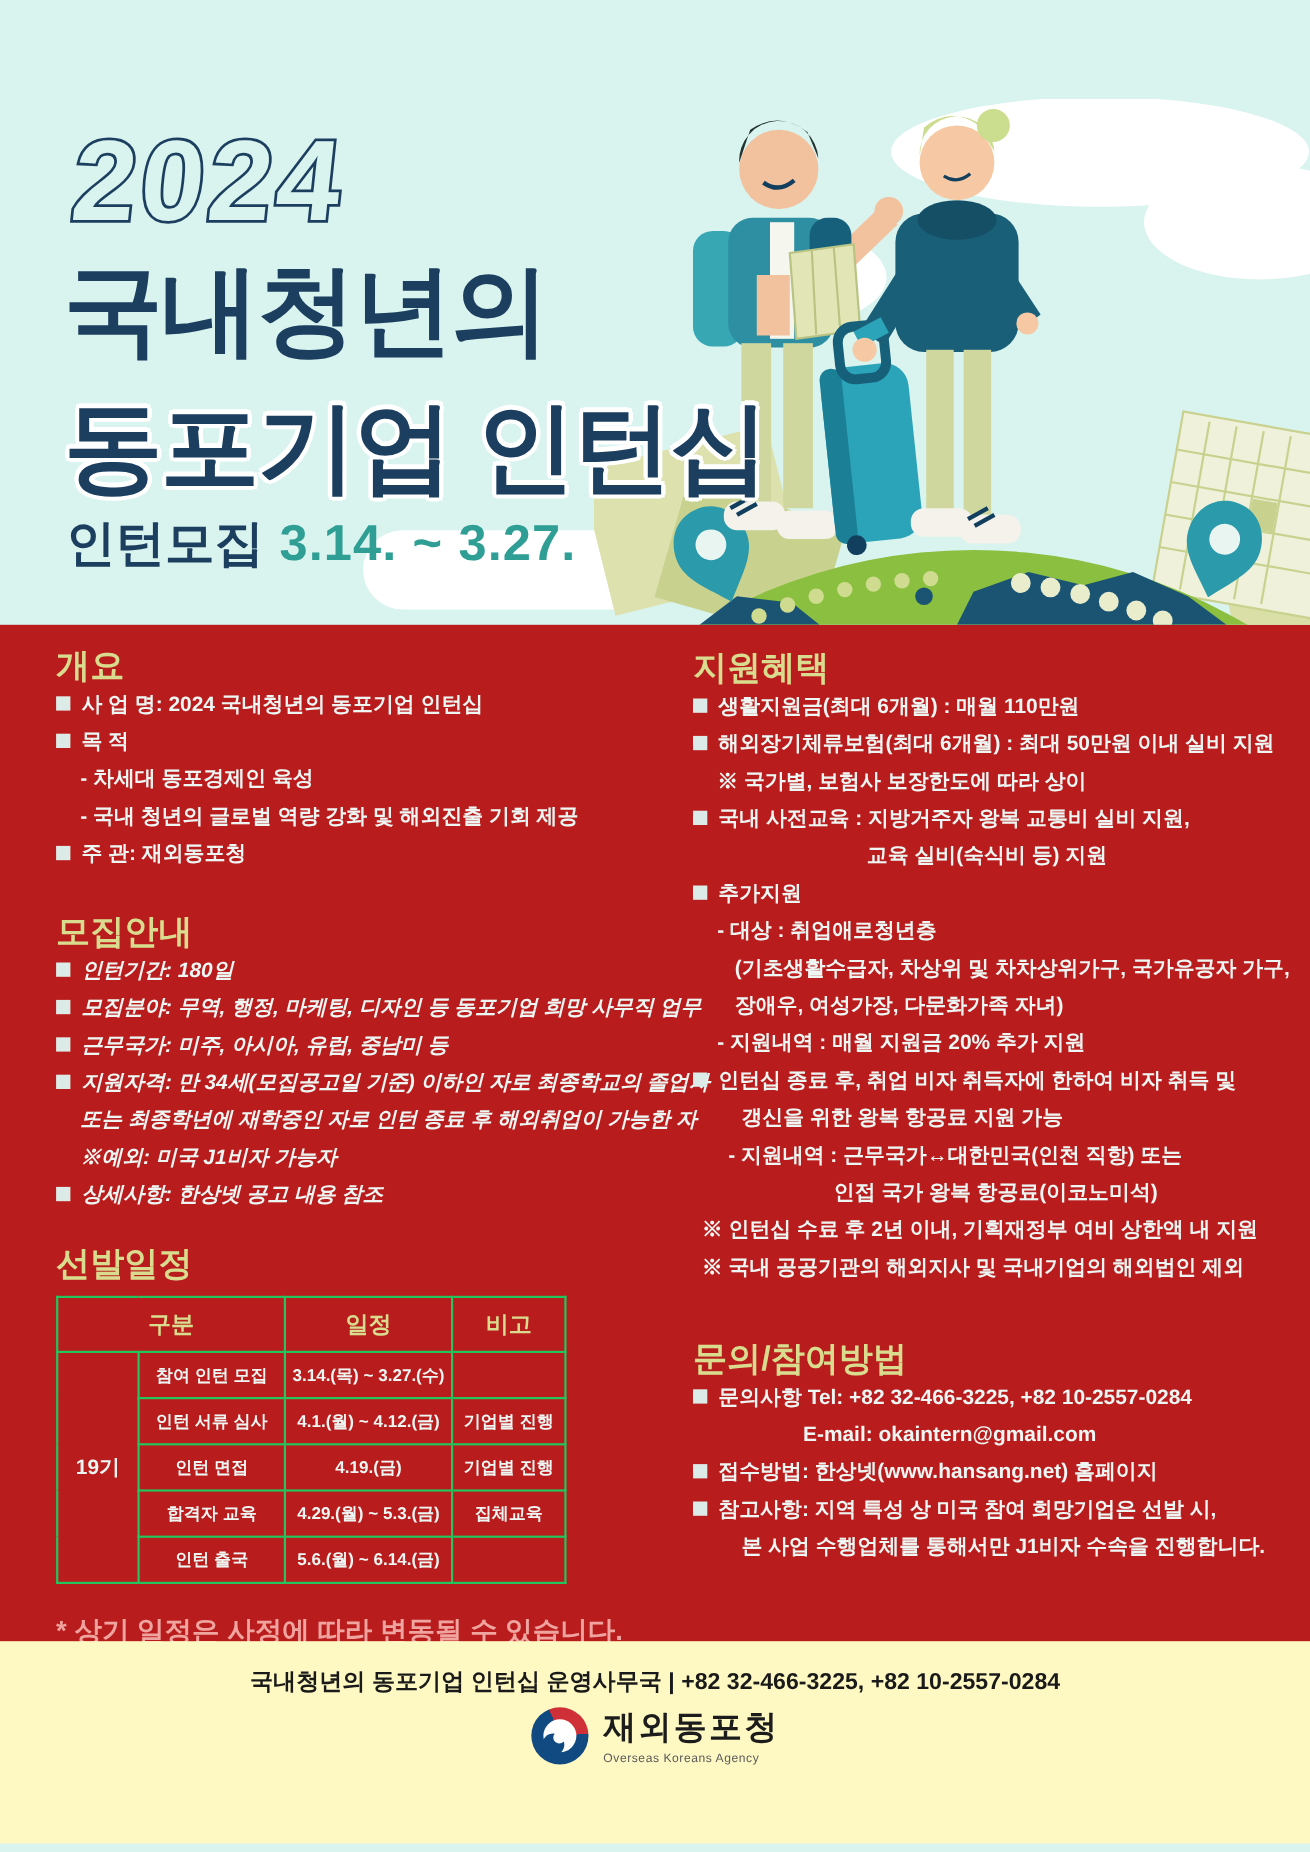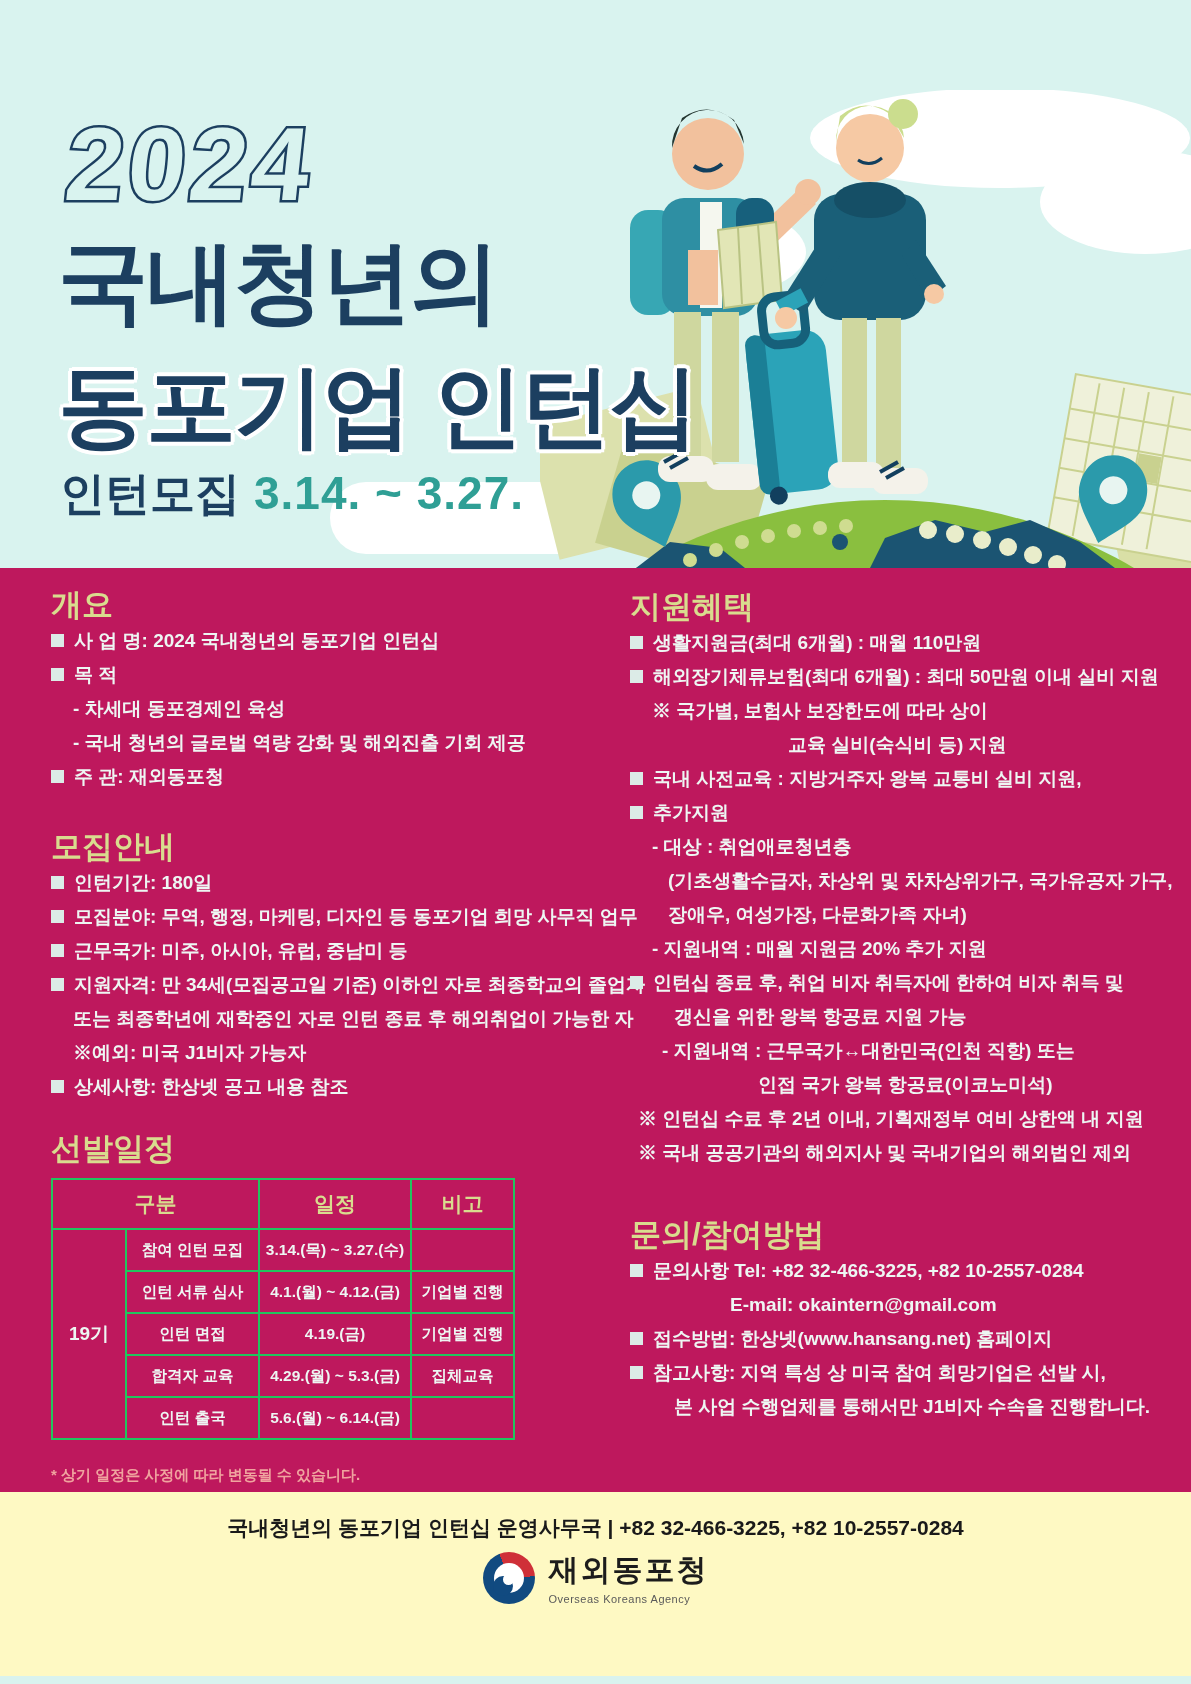--- a/index.html
+++ b/index.html
@@ -20,21 +20,21 @@
     text-shadow:-4px 0 0 #fff,4px 0 0 #fff,0 -4px 0 #fff,0 4px 0 #fff,
                 -3px -3px 0 #fff,3px -3px 0 #fff,-3px 3px 0 #fff,3px 3px 0 #fff; }
   .subtitle { position:absolute; left:60px; top:464px; z-index:3; display:flex;
               align-items:baseline; gap:14px; white-space:nowrap; }
   .subtitle .lbl { color:#1c3f60; font-size:45px; font-weight:800; }
   .subtitle .dates { color:#2f9f95; font-size:46px; font-weight:800; letter-spacing:1px; }
   .illu { position:absolute; left:540px; top:90px; z-index:2; }
 
   
   .main { position:absolute; left:0; top:568px; width:1191px; height:970px;
-          background:#be185d; overflow:hidden; }
+          background:#b91c1c; overflow:hidden; }
   .sec-head { position:absolute; color:#d9dc8e; font-size:31px; font-weight:800;
               white-space:nowrap; }
   .list { position:absolute; }
   .li { color:#eef6f3; font-size:19px; font-weight:600; line-height:21px;
         margin-bottom:13px; white-space:nowrap; }
   .li .sq { display:inline-block; width:13px; height:13px; background:#dcebe7;
             margin-right:10px; }
   .ind-a { padding-left:22px; }   
   .ind-b { padding-left:38px; }   
   .ind-c { padding-left:158px; }  
@@ -49,21 +49,21 @@
   table.sched col.c1{width:74px;} table.sched col.c2{width:133px;}
   table.sched col.c3{width:152px;} table.sched col.c4{width:103px;}
   table.sched th, table.sched td { border:2px solid #22c55e; text-align:center;
                 vertical-align:middle; }
   table.sched thead tr { height:50px; }
   table.sched tbody tr { height:42px; }
   table.sched th { color:#d9dc8e; font-size:21px; font-weight:800; }
   table.sched td { color:#eef6f3; font-size:15.5px; font-weight:700; }
   table.sched td.gen { font-size:19px; }
   .footnote { position:absolute; left:51px; top:898px; color:#f0a49f;
-              font-size:15px; font-weight:600; white-space:nowrap; }
+              font-size:25px; font-weight:600; white-space:nowrap; }
 
   
   .footer { position:absolute; left:0; top:1492px; width:1191px; height:184px;
             background:#fef9c3; }
   .office { position:absolute; left:0; top:22px; width:1191px; text-align:center;
             color:#1a1a1a; font-size:21px; font-weight:700; }
   .logo-row { position:absolute; left:0; top:58px; width:1191px; display:flex;
               justify-content:center; align-items:center; gap:14px; }
   .gov-sym { position:relative; width:52px; height:52px; border-radius:50%;
              background:conic-gradient(from -22deg, #cf3038 0 108deg, #114a80 108deg 360deg); }
@@ -203,21 +203,21 @@
     <div class="sec-head" style="left:51px; top:16px;">개요</div>
     <div class="list" style="left:51px; top:62px;">
       <div class="li"><span class="sq"></span><span>사 업 명: 2024 국내청년의 동포기업 인턴십</span></div>
       <div class="li"><span class="sq"></span><span>목 적</span></div>
       <div class="li ind-a"><span>- 차세대 동포경제인 육성</span></div>
       <div class="li ind-a"><span>- 국내 청년의 글로벌 역량 강화 및 해외진출 기회 제공</span></div>
       <div class="li"><span class="sq"></span><span>주 관: 재외동포청</span></div>
     </div>
 
     <div class="sec-head" style="left:51px; top:258px;">모집안내</div>
-    <div class="list" style="left:51px; top:304px;">
+    <div class="list" style="left:51px; top:304px;font-style:italic;">
       <div class="li"><span class="sq"></span><span>인턴기간: 180일</span></div>
       <div class="li"><span class="sq"></span><span>모집분야: 무역, 행정, 마케팅, 디자인 등 동포기업 희망 사무직 업무</span></div>
       <div class="li"><span class="sq"></span><span>근무국가: 미주, 아시아, 유럽, 중남미 등</span></div>
       <div class="li"><span class="sq"></span><span>지원자격: 만 34세(모집공고일 기준) 이하인 자로 최종학교의 졸업자</span></div>
       <div class="li ind-a"><span>또는 최종학년에 재학중인 자로 인턴 종료 후 해외취업이 가능한 자</span></div>
       <div class="li ind-a"><span>※예외: 미국 J1비자 가능자</span></div>
       <div class="li"><span class="sq"></span><span>상세사항: 한상넷 공고 내용 참조</span></div>
     </div>
 
     <div class="sec-head" style="left:51px; top:560px;">선발일정</div>
@@ -264,22 +264,22 @@
         </tr>
       </tbody>
     </table>
     <div class="footnote">*  상기 일정은 사정에 따라 변동될 수 있습니다.</div>
 
     <div class="sec-head" style="left:630px; top:18px;">지원혜택</div>
     <div class="list" style="left:630px; top:64px;">
       <div class="li"><span class="sq"></span><span>생활지원금(최대 6개월) : 매월 110만원</span></div>
       <div class="li"><span class="sq"></span><span>해외장기체류보험(최대 6개월) : 최대 50만원 이내 실비 지원</span></div>
       <div class="li ind-a"><span>※ 국가별, 보험사 보장한도에 따라 상이</span></div>
+      <div class="li"><span class="sq"></span><span>국내 사전교육 : 지방거주자 왕복 교통비 실비 지원,</span></div>
       <div class="li ind-c"><span>교육 실비(숙식비 등) 지원</span></div>
-      <div class="li"><span class="sq"></span><span>국내 사전교육 : 지방거주자 왕복 교통비 실비 지원,</span></div>
       <div class="li"><span class="sq"></span><span>추가지원</span></div>
       <div class="li ind-a"><span>- 대상 : 취업애로청년층</span></div>
       <div class="li ind-b"><span>(기초생활수급자, 차상위 및 차차상위가구, 국가유공자 가구,</span></div>
       <div class="li ind-b"><span>장애우, 여성가장, 다문화가족 자녀)</span></div>
       <div class="li ind-a"><span>- 지원내역 : 매월 지원금 20% 추가 지원</span></div>
       <div class="li"><span class="sq"></span><span>인턴십 종료 후, 취업 비자 취득자에 한하여 비자 취득 및</span></div>
       <div class="li ind-g"><span>갱신을 위한 왕복 항공료 지원 가능</span></div>
       <div class="li ind-h"><span>- 지원내역 : 근무국가↔대한민국(인천 직항) 또는</span></div>
       <div class="li ind-d"><span>인접 국가 왕복 항공료(이코노미석)</span></div>
       <div class="li ind-e"><span>※ 인턴십 수료 후 2년 이내, 기획재정부 여비 상한액 내 지원</span></div>

